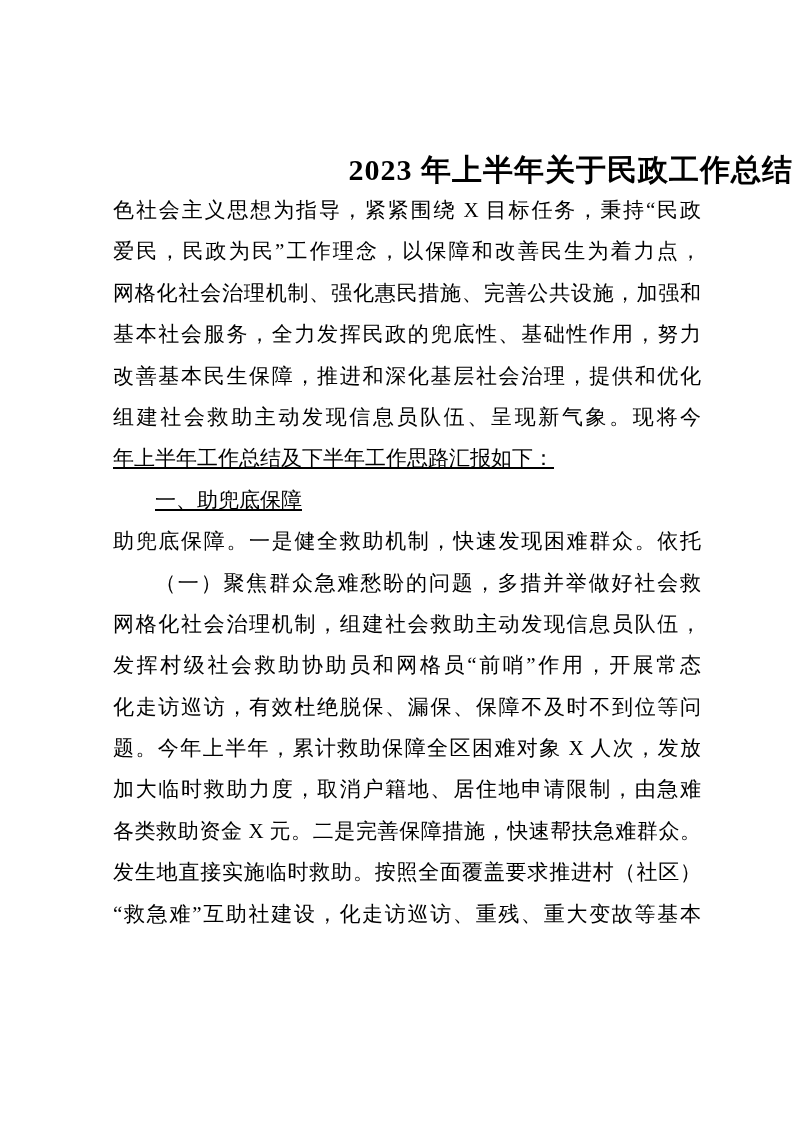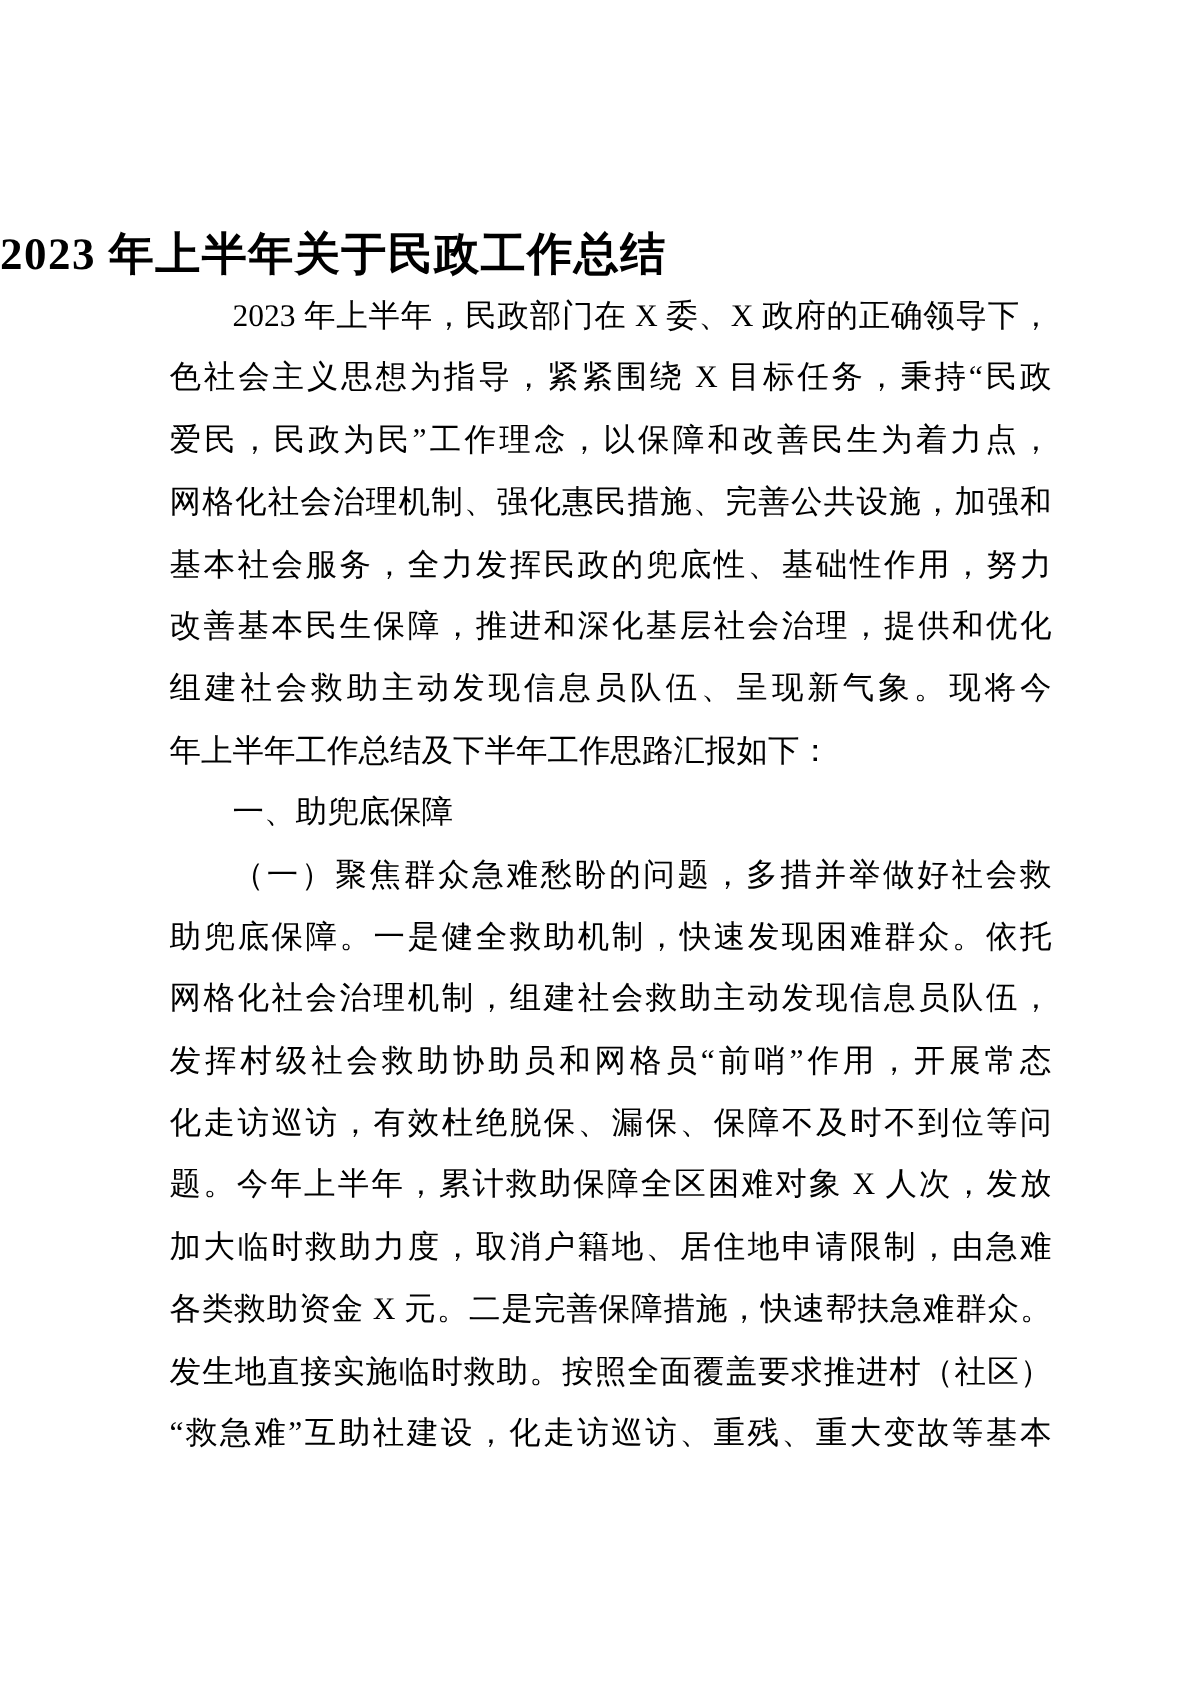--- a/index.html
+++ b/index.html
@@ -14,21 +14,21 @@
     background: #ffffff;
     color: #000000;
     font-family: "Liberation Serif", "DejaVu Serif", serif;
     overflow: hidden;
   }
   .doc-title {
     position: absolute;
     top: 117px;
     left: 0;
     width: 793px;
-    text-align: left;
+    text-align: right;
     font-size: 30px;
     font-weight: bold;
     line-height: 48px;
     letter-spacing: 1px;
     white-space: nowrap;
     margin-top: 29px;
   }
   .doc-body {
     position: absolute;
     top: 190px;
@@ -46,44 +46,44 @@
     text-align: justify;
     text-align-last: justify;
     text-justify: inter-character;
     overflow: hidden;
   }
   .line.indent {
     text-indent: 42px;
   }
   .line.end {
     text-align-last: left;
+    text-decoration: underline;
   }
 </style>
 </head>
 <body>
 
 <div class="page">
   <h1 class="doc-title">2023 年上半年关于民政工作总结</h1>
   <div class="doc-body">
       <div class="paragraph">
-        <div class="line indent">2023 年上半年，民政部门在 X 委、X 政府的正确领导下，</div>
         <div class="line">色社会主义思想为指导，紧紧围绕 X 目标任务，秉持“民政</div>
         <div class="line">爱民，民政为民”工作理念，以保障和改善民生为着力点，</div>
         <div class="line">网格化社会治理机制、强化惠民措施、完善公共设施，加强和</div>
         <div class="line">基本社会服务，全力发挥民政的兜底性、基础性作用，努力</div>
         <div class="line">改善基本民生保障，推进和深化基层社会治理，提供和优化</div>
         <div class="line">组建社会救助主动发现信息员队伍、呈现新气象。现将今</div>
         <div class="line end">年上半年工作总结及下半年工作思路汇报如下：</div>
       </div>
       <div class="paragraph">
         <div class="line indent end">一、助兜底保障</div>
       </div>
       <div class="paragraph">
+        <div class="line">助兜底保障。一是健全救助机制，快速发现困难群众。依托</div>
         <div class="line indent">（一）聚焦群众急难愁盼的问题，多措并举做好社会救</div>
-        <div class="line">助兜底保障。一是健全救助机制，快速发现困难群众。依托</div>
         <div class="line">网格化社会治理机制，组建社会救助主动发现信息员队伍，</div>
         <div class="line">发挥村级社会救助协助员和网格员“前哨”作用，开展常态</div>
         <div class="line">化走访巡访，有效杜绝脱保、漏保、保障不及时不到位等问</div>
         <div class="line">题。今年上半年，累计救助保障全区困难对象 X 人次，发放</div>
         <div class="line">加大临时救助力度，取消户籍地、居住地申请限制，由急难</div>
         <div class="line">各类救助资金 X 元。二是完善保障措施，快速帮扶急难群众。</div>
         <div class="line">发生地直接实施临时救助。按照全面覆盖要求推进村（社区）</div>
         <div class="line">“救急难”互助社建设，化走访巡访、重残、重大变故等基本</div>
       </div>
     </div>

